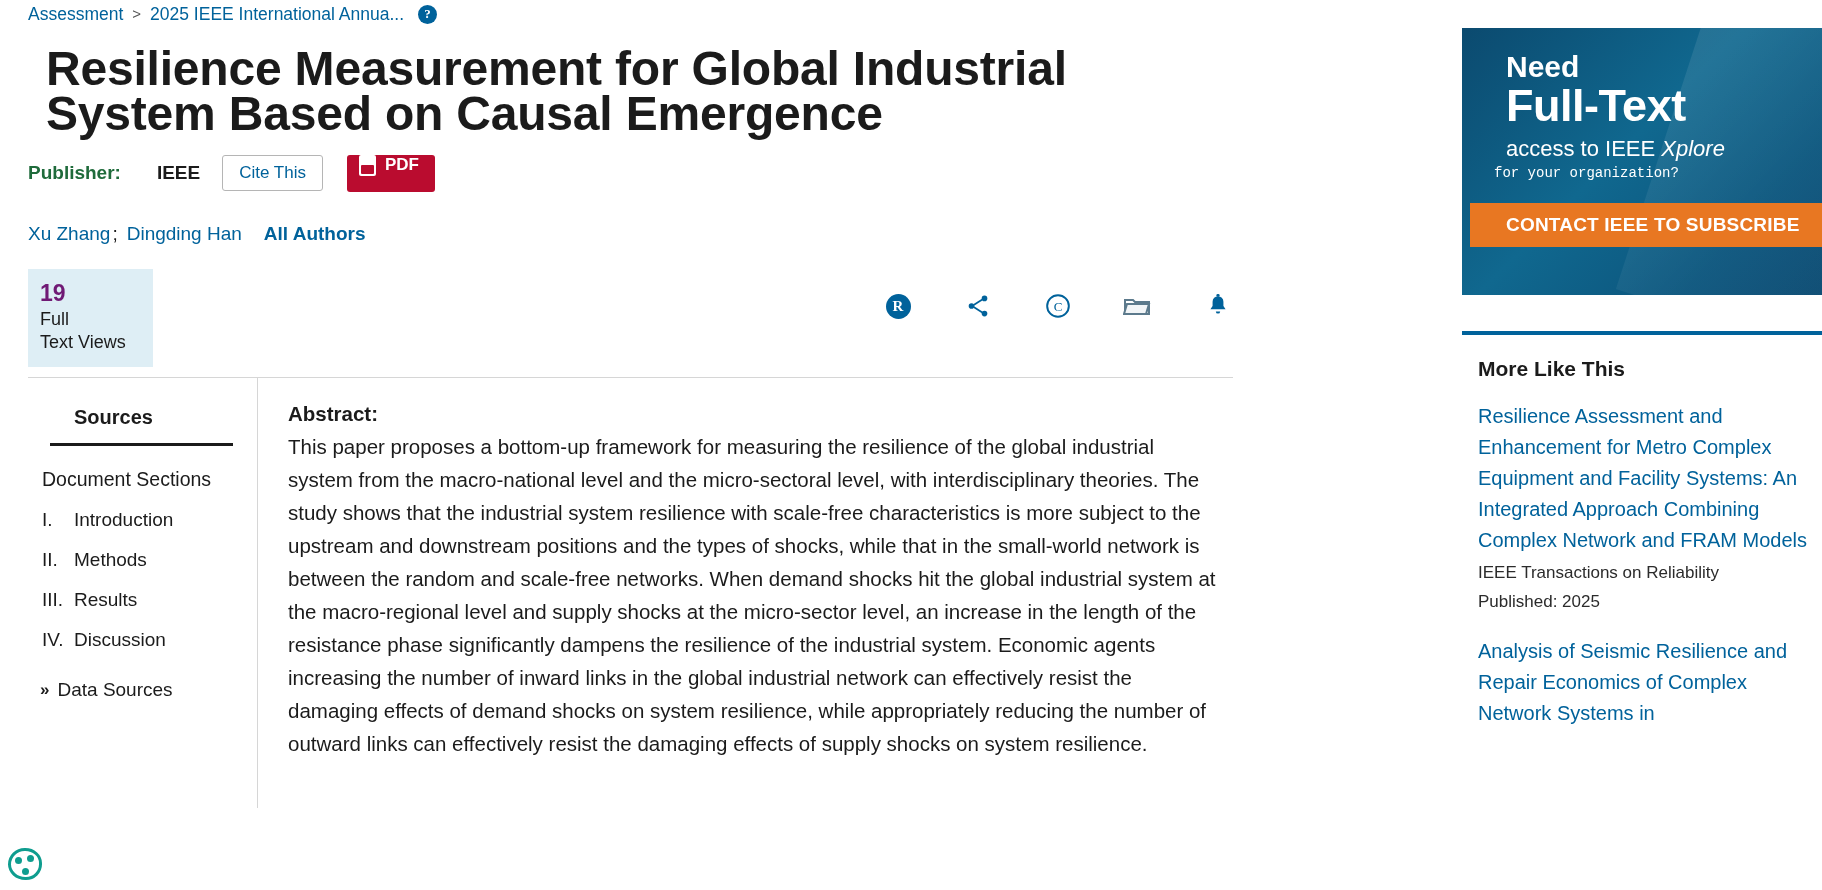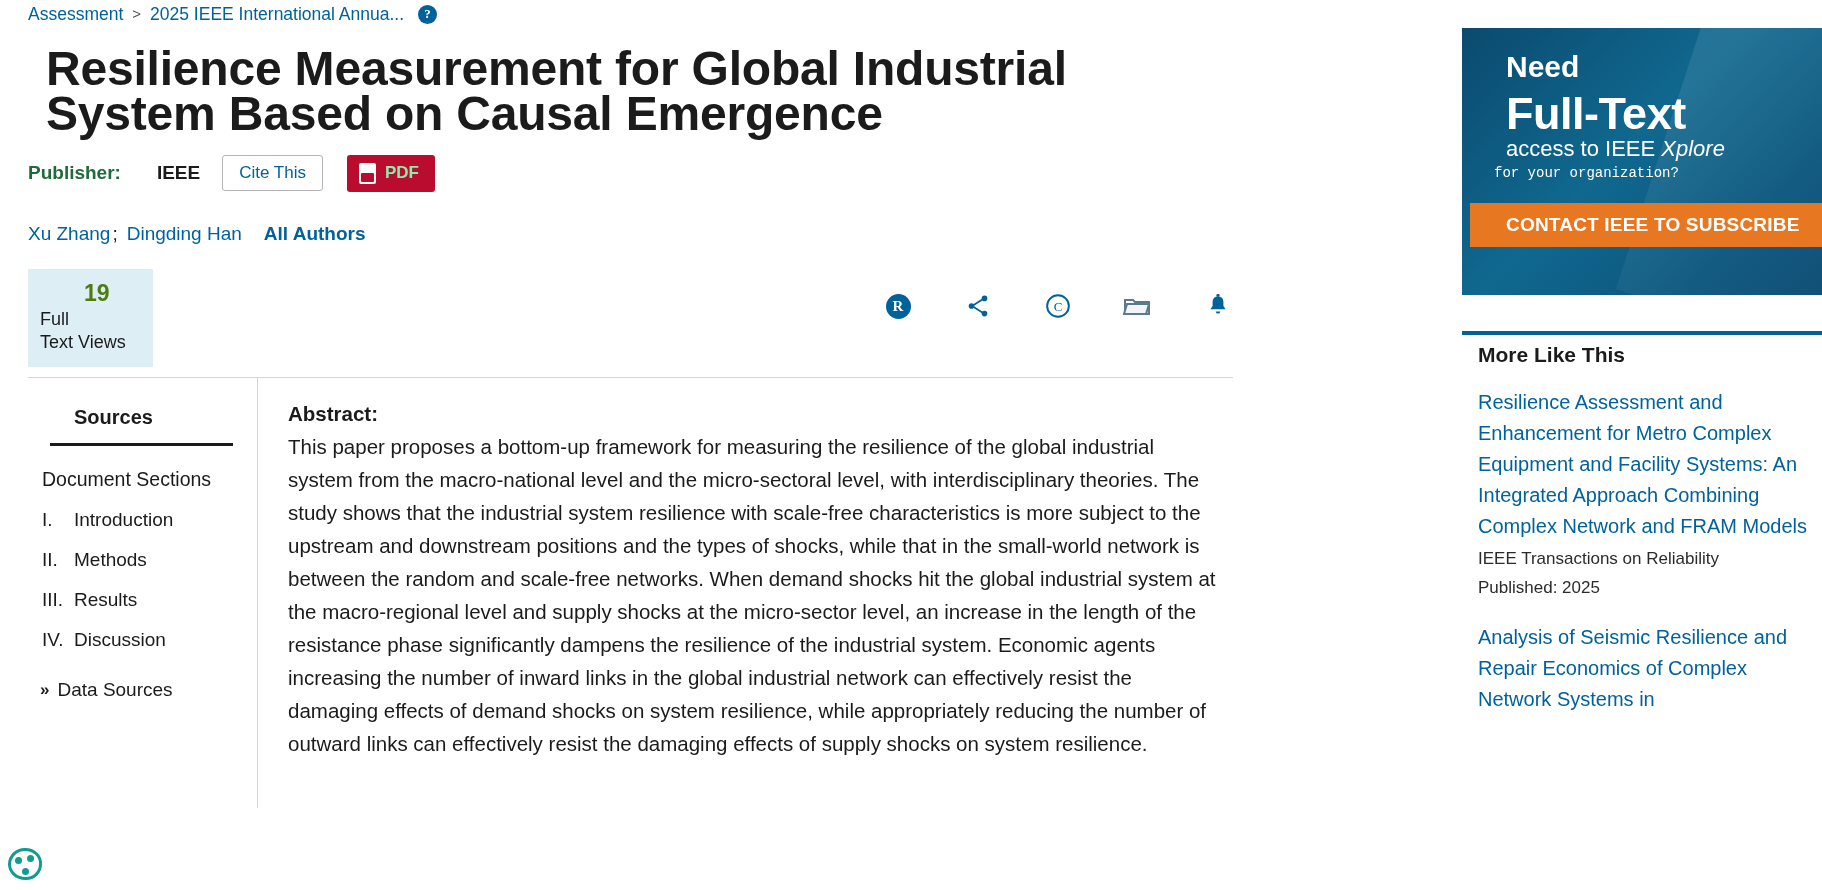--- a/index.html
+++ b/index.html
@@ -96,28 +96,28 @@
     border: 1px solid #b5b5b5;
     border-radius: 3px;
     background: #fff;
     color: #00629b;
     font-size: 17px;
     cursor: pointer;
     margin-left: 6px;
   }
   .pdf-btn {
     display: inline-flex;
-    align-items: center;
+    align-items: flex-start;
     gap: 9px;
     height: 37px;
     padding: 0 16px 0 12px;
     border: none;
     border-radius: 3px;
     background: #ba0c2f;
-    color: #86efac;
+    color: #ffffff;
     font-size: 17px;
     font-weight: bold;
     cursor: pointer;
     margin-left: 8px;
   }
   .pdf-glyph {
     display: inline-block;
     width: 17px; height: 21px;
     background: #fff;
     border-radius: 2px;
@@ -163,23 +163,22 @@
   }
   .views-box {
     background: #deeef5;
     width: 125px;
     padding: 10px 12px 12px 12px;
     line-height: 1.28;
   }
   .views-count {
     font-size: 23px;
     font-weight: bold;
-    color: #4d7c0f;
+    color: #701a75;
     display: block;
-    margin-left: 44px;
   }
   .views-label {
     font-size: 18px;
     color: #1b1b1b;
     display: block;
   }
 
   .action-icons {
     position: absolute;
     left: 855px;
@@ -303,21 +302,21 @@
     right: -40px; top: -30px;
     width: 200px; height: 330px;
     background: linear-gradient(115deg, rgba(255,255,255,0.10) 0%, rgba(255,255,255,0.03) 60%);
     transform: rotate(18deg);
   }
   .ad-l1 {
     position: absolute; left: 44px; top: 22px;
     color: #fff; font-size: 30px; font-weight: bold;
   }
   .ad-l2 {
-    position: absolute; left: 44px; top: 60px;
+    position: absolute; left: 44px; top: 52px;
     color: #fff; font-size: 45px; font-weight: bold;
     letter-spacing: -0.5px;
   }
   .ad-l3 {
     position: absolute; left: 44px; top: 108px;
     color: #fff; font-size: 22px;
   }
   .ad-l3 i { font-style: italic; }
   .ad-l4 {
     position: absolute; left: 32px; top: 137px;
@@ -334,21 +333,21 @@
     display: flex;
     align-items: center;
     padding-left: 36px;
     cursor: pointer;
     letter-spacing: 0.2px;
   }
 
   .mlt {
     margin-top: 36px;
     border-top: 4px solid #00629b;
-    padding: 8px 0 0 16px;
+    padding: 22px 0 0 16px;
     width: 360px;
   }
   .mlt-title {
     font-size: 21px;
     font-weight: bold;
     color: #1b1b1b;
     margin-bottom: 20px;
   }
   .mlt-item { margin-bottom: 22px; }
   .mlt-link {

